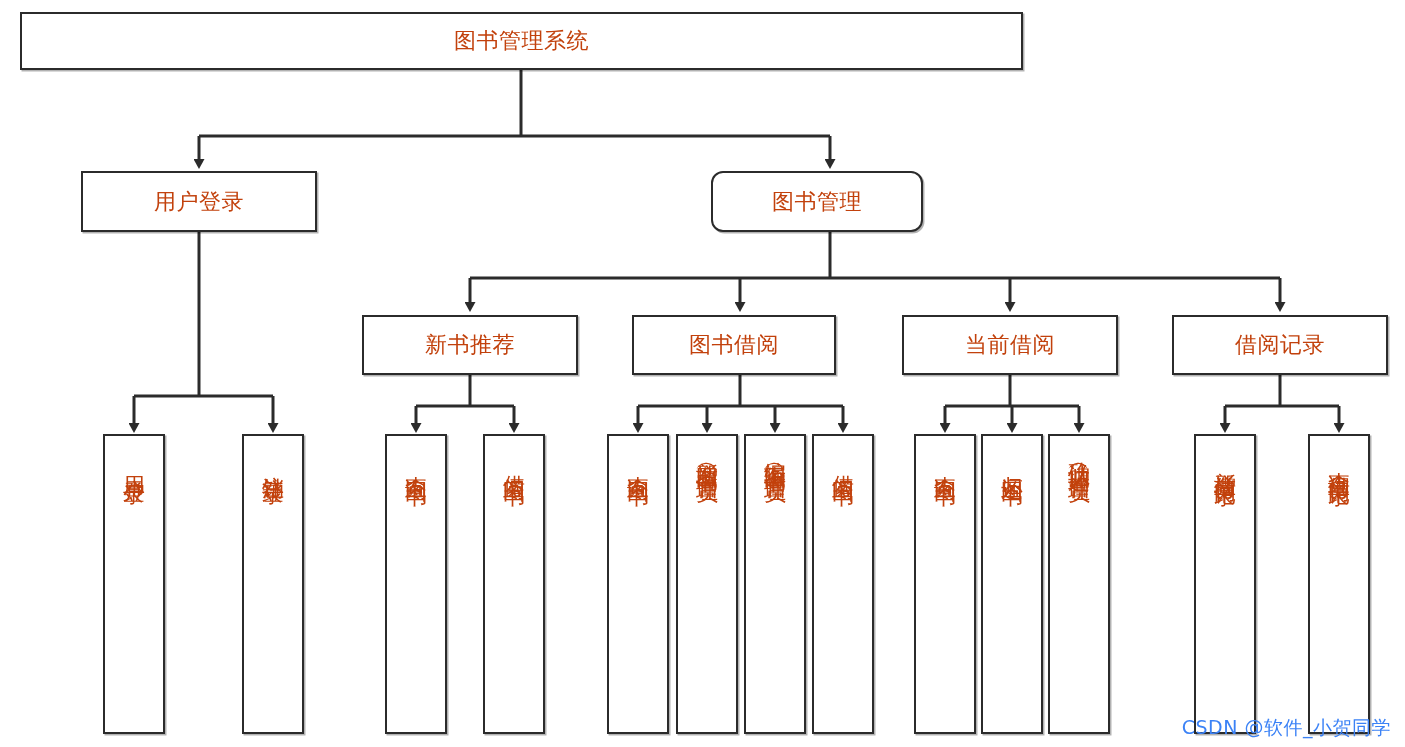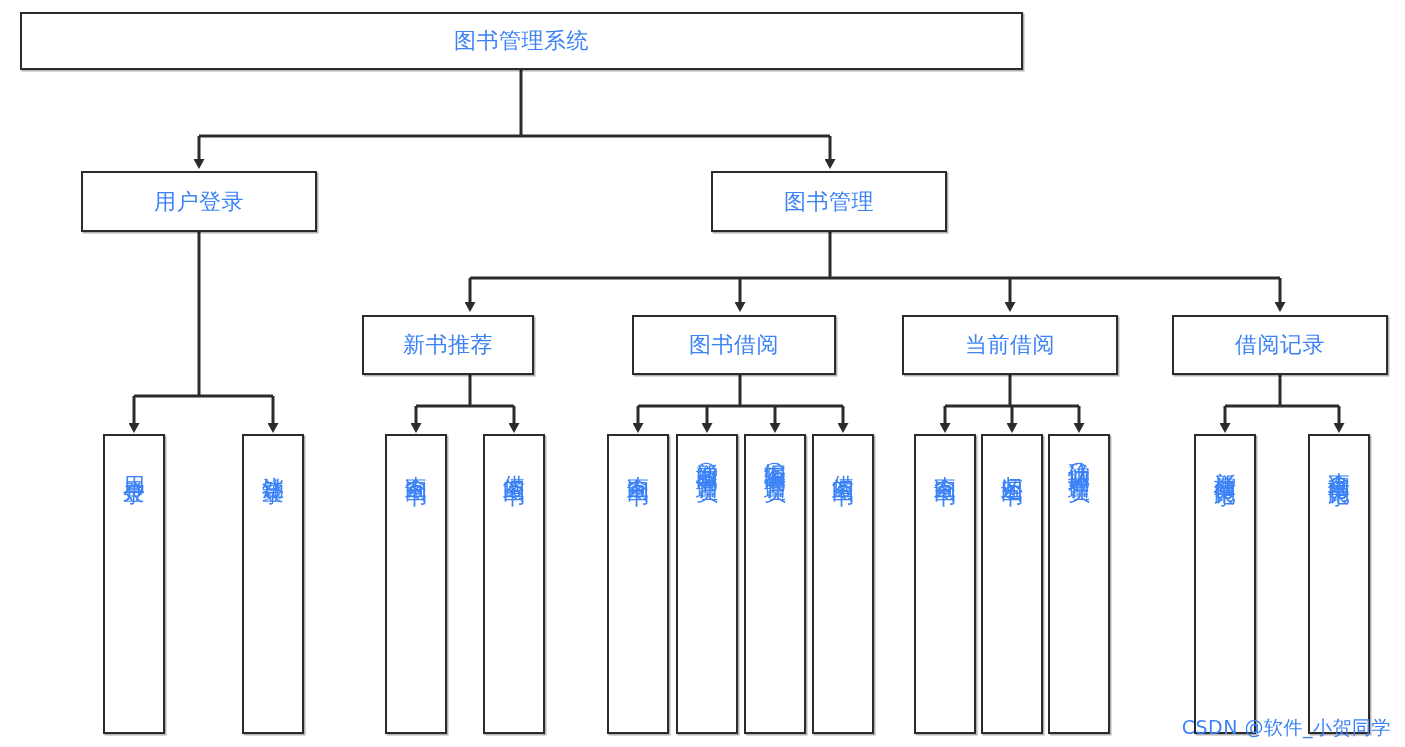--- a/index.html
+++ b/index.html
@@ -27,21 +27,21 @@
   }
   .node {
     position: absolute;
     box-sizing: border-box;
     background: #ffffff;
     border: 2px solid #2b2b2b;
     box-shadow: 1.5px 1.5px 0 rgba(0,0,0,0.30);
     display: flex;
     align-items: center;
     justify-content: center;
-    color: #3b82f6;
+    color: #c2410c;
   }
   .node .label {
     text-align: center;
     line-height: 1.18;
     letter-spacing: 0.5px;
     user-select: none;
   }
   .node.horiz .label {
     font-size: 22px;
   }
@@ -137,25 +137,25 @@
   </svg>
 
   <div class="node horiz" style="left:20px; top:12px; width:1003px; height:58px;">
     <span class="label">图书管理系统</span>
   </div>
 
   <div class="node horiz" style="left:81px; top:171px; width:236px; height:61px;">
     <span class="label">用户登录</span>
   </div>
 
-  <div class="node horiz" style="left:711px; top:171px; width:236px; height:61px;">
+  <div class="node horiz" style="left:711px; top:171px; width:212px; height:61px;border-radius:12px;">
     <span class="label">图书管理</span>
   </div>
 
-  <div class="node horiz" style="left:362px; top:315px; width:172px; height:60px;">
+  <div class="node horiz" style="left:362px; top:315px; width:216px; height:60px;">
     <span class="label">新书推荐</span>
   </div>
 
   <div class="node horiz" style="left:632px; top:315px; width:204px; height:60px;">
     <span class="label">图书借阅</span>
   </div>
 
   <div class="node horiz" style="left:902px; top:315px; width:216px; height:60px;">
     <span class="label">当前借阅</span>
   </div>

